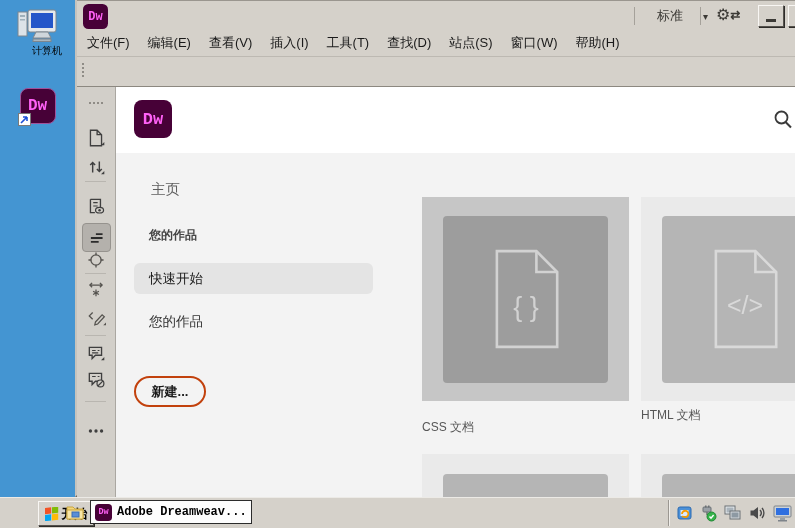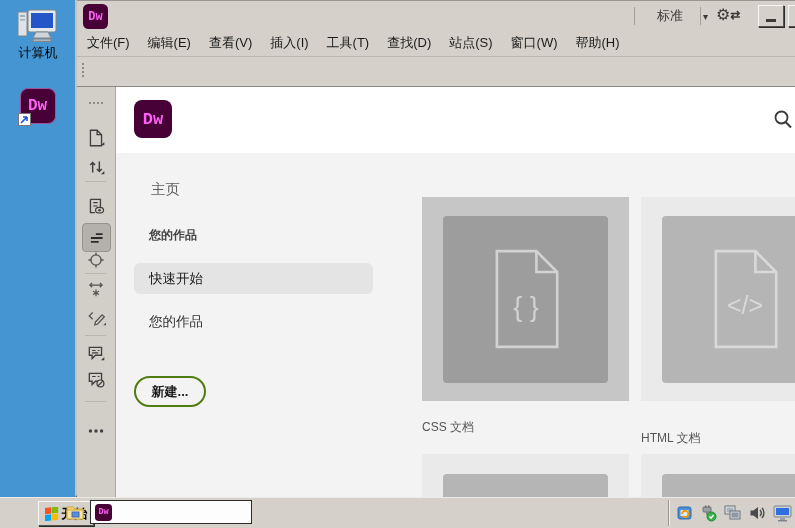--- a/index.html
+++ b/index.html
@@ -2,21 +2,21 @@
 <html><head>
 <meta charset="utf-8">
 <style>
   html,body{margin:0;padding:0;}
   body{width:795px;height:528px;overflow:hidden;font-family:"Liberation Sans",sans-serif;position:relative;background:#4495d2;}
   .abs{position:absolute;}
   
   .dwbadge{background:#470137;color:#FF61F6;font-weight:bold;display:flex;align-items:center;justify-content:center;border-radius:22%;font-family:Liberation Mono, monospace;}
   
   #desktop{left:0;top:0;width:75px;height:528px;}
-  .desk-label{color:#000;font-size:13px;text-align:center;}
+  .desk-label{color:#000;font-size:10px;text-align:right;}
   .shortcut-label{background:#1e3a74;color:#fff;font-family:"Liberation Mono",monospace;font-size:11.5px;line-height:13.5px;text-align:center;padding:1px 0 2px 0;}
   
   #dwwin{left:75px;top:0;width:725px;height:497px;background:#d5d1ca;border-left:2px solid #c6c3bd;border-bottom:2px solid #6b6862;box-sizing:border-box;}
   #titlebar{left:0;top:0;width:100%;height:30px;border-top:1px solid #9a968f;}
   #menubar{left:0;top:30px;width:100%;height:26px;display:flex;align-items:center;gap:18px;padding-left:10px;font-size:13px;color:#1a1a1a;border-bottom:1px solid #bdb9b2;}
   .menu-item{white-space:nowrap;cursor:default;}
   #toolstrip{left:0;top:57px;width:100%;height:29px;}
   .vgrip{width:5px;height:16px;background-image:radial-gradient(#8f8c86 1px,transparent 1.1px);background-size:4px 4px;}
   .hgrip{width:16px;height:5px;background-image:radial-gradient(#8f8c86 1px,transparent 1.1px);background-size:4px 4px;}
   
@@ -28,21 +28,21 @@
   #winbody{left:0;top:86px;width:100%;height:411px;border-top:1px solid #8c8880;}
   #lefttools{left:0;top:0;width:38px;height:100%;background:#d2cfc9;border-right:1px solid #aaa7a1;}
   .ticon{left:7px;width:24px;height:24px;display:flex;align-items:center;justify-content:center;}
   .tsep{left:8px;width:21px;height:1px;background:#b9b6b0;}
   .selbox{left:5px;width:27px;height:27px;background:#b4b1ac;border:1px solid #96938e;border-radius:4px;display:flex;align-items:center;justify-content:center;}
   
   #welcome{left:39px;top:0;right:0;height:100%;background:#f3f3f3;}
   #whead{left:0;top:0;width:100%;height:66px;background:#ffffff;}
   .nav-text{color:#3f3f3f;cursor:default;}
   #quickstart-row{left:18px;top:176px;width:239px;height:31px;background:#e4e4e4;border-radius:6px;display:flex;align-items:center;}
-  .pillbtn{width:72px;height:31px;border:2px solid #4d7c0f;border-radius:17px;background:transparent;font-size:13px;font-weight:bold;color:#1a1a1a;display:flex;align-items:center;justify-content:center;font-family:"Liberation Sans",sans-serif;}
+  .pillbtn{width:72px;height:31px;border:2px solid #c2410c;border-radius:17px;background:transparent;font-size:13px;font-weight:bold;color:#1a1a1a;display:flex;align-items:center;justify-content:center;font-family:"Liberation Sans",sans-serif;}
   .card-outer{width:207px;display:flex;align-items:center;justify-content:center;}
   .card-inner{width:165px;height:167px;border-radius:4px;display:flex;align-items:center;justify-content:center;}
   .card-label{font-size:12px;color:#565656;}
   
   #taskbar{left:0;top:497px;width:795px;height:31px;background:#d5d1ca;border-top:1px solid #eceae6;}
   #startbtn{left:2px;top:3px;width:54px;height:23px;background:#d5d1ca;border:1px solid;border-color:#f8f6f3 #55524d #55524d #f8f6f3;box-shadow:1px 1px 0 #2e2c29;display:flex;align-items:center;justify-content:center;gap:3px;font-size:13px;font-weight:bold;color:#000;margin-left:36px;}
   #taskbtn{left:90px;top:2px;width:162px;height:24px;background:#fdfdfd;border:1px solid #2b2b2b;display:flex;align-items:center;gap:5px;padding-left:4px;box-sizing:border-box;font-family:"Liberation Mono",monospace;font-weight:bold;font-size:12px;color:#000;white-space:nowrap;overflow:hidden;}
   #tray{left:668px;top:2px;height:26px;display:flex;align-items:center;gap:7px;border-left:1px solid #9b9791;box-shadow:1px 0 0 #f0eeea inset;padding-left:8px;}
 </style>
 </head>
@@ -241,21 +241,21 @@
         <div class="card-inner" style="background:#b5b5b5;">
           <svg width="84" height="104" viewBox="0 0 80 100">
             <path d="M12 4 H50 L70 24 V96 H12 Z" fill="none" stroke="#d9d9d9" stroke-width="2.5"></path>
             <path d="M50 4 V24 H70" fill="none" stroke="#d9d9d9" stroke-width="2.5"></path>
             <text x="40" y="64" text-anchor="middle" font-size="24" fill="#d9d9d9" font-family="Liberation Sans, sans-serif">&lt;/&gt;</text>
           </svg>
         </div>
       </div>
 
       <div class="card-label abs" style="left:306px;top:332px;">CSS 文档</div>
-      <div class="card-label abs" style="left:525px;top:320px;margin-top:23px;">HTML 文档</div>
+      <div class="card-label abs" style="left:525px;top:320px;">HTML 文档</div>
 
       <div class="card-outer abs" style="left:306px;top:367px;height:140px;background:#eaeaea;align-items:flex-start;">
         <div class="card-inner" style="background:#b5b5b5;margin-top:20px;"></div>
       </div>
       <div class="card-outer abs" style="left:525px;top:367px;height:140px;background:#eaeaea;align-items:flex-start;">
         <div class="card-inner" style="background:#b5b5b5;margin-top:20px;"></div>
       </div>
 
     </div>
   </div>
@@ -278,20 +278,21 @@
   <svg class="abs" style="left:66px;top:6px;" width="18" height="16" viewBox="0 0 18 16">
     <path d="M1 3 h6 l2 2 h8 v10 H1 Z" fill="#f3d67a" stroke="#c9a53f"></path>
     <path d="M1 6 h16 v9 H1 Z" fill="#f9e6a6" stroke="#c9a53f"></path>
     <rect x="6" y="8" width="7" height="5" fill="#5b8fd6" stroke="#3a6cb4"></rect>
   </svg>
 
   <div id="taskbtn" class="abs">
     <div class="dwbadge" style="width:17px;height:17px;font-size:8.5px;flex:0 0 auto;">
       <span>Dw</span>
     </div>
+    <span>Adobe Dreamweav...</span>
   </div>
 
   <div id="tray" class="abs">
     <svg width="16" height="16" viewBox="0 0 16 16">
       <rect x="1" y="2" width="13" height="12" rx="2" fill="#4a90d9" stroke="#2d6bb0"></rect>
       <rect x="3.5" y="5" width="8" height="6" fill="#dce9f7"></rect>
       <path d="M5 9 a3.2 3.2 0 1 1 1 2.3" fill="none" stroke="#f59b00" stroke-width="1.8"></path>
       <path d="M4.2 12.2 l1.4 -1.6 1.6 1.4 z" fill="#f59b00"></path>
     </svg>
     <svg width="17" height="17" viewBox="0 0 17 17">

